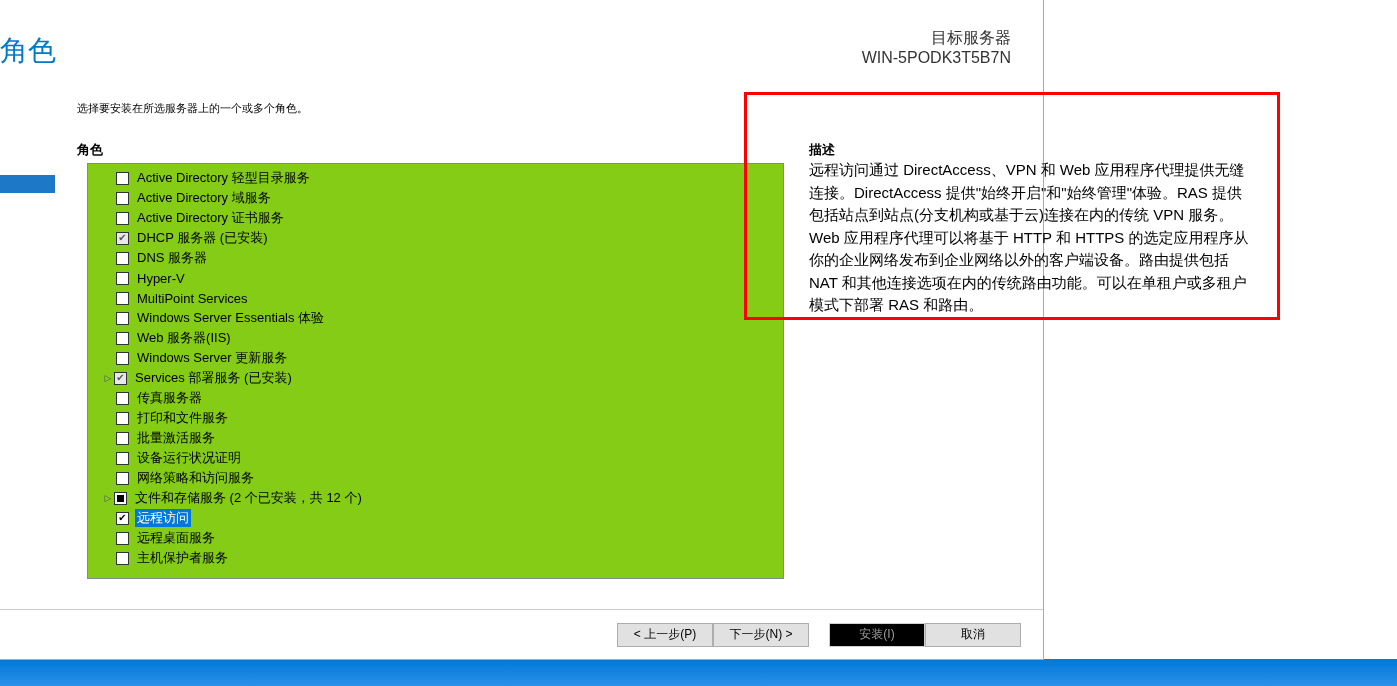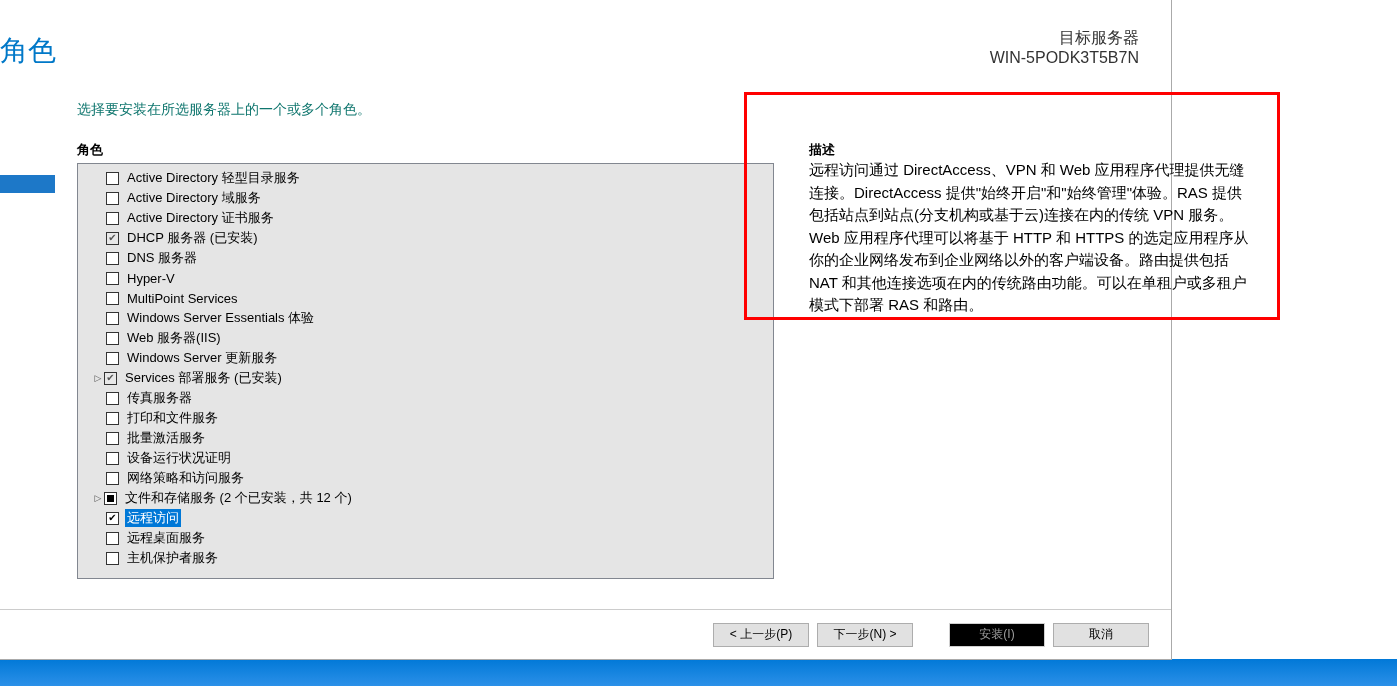--- a/index.html
+++ b/index.html
@@ -9,21 +9,21 @@
       background: linear-gradient(180deg, #ffffff 0%, #ffffff 96%, #0078d7 96%, #2b90e8 100%);
       width: 1397px;
       height: 686px;
       position: relative;
       overflow: hidden;
     }
     .wizard-window {
       position: absolute;
       left: 0;
       top: 0;
-      width: 1172px;
+      width: 1044px;
       height: 660px;
       background: white;
       border-right: 1px solid #aaa;
       border-bottom: 1px solid #aaa;
     }
     .header-title {
       position: absolute;
       left: 0;
       top: 32px;
       font-size: 28px;
@@ -43,39 +43,39 @@
       left: 0;
       top: 175px;
       width: 55px;
       height: 18px;
       background: #1d78c8;
     }
     .main-instruction {
       position: absolute;
       left: 77px;
       top: 101px;
-      font-size: 14px;
-      color: #0f766e;
+      font-size: 11px;
+      color: #000000;
     }
     .roles-section-label {
       position: absolute;
       left: 77px;
       top: 141px;
       font-size: 13px;
       font-weight: bold;
       color: #000;
     }
     .roles-listbox {
       position: absolute;
-      left: 77px;
+      left: 87px;
       top: 163px;
       width: 697px;
       height: 416px;
       border: 1px solid #828790;
-      background: #e5e5e5;
+      background: #84cc16;
       overflow-y: scroll;
       padding: 4px 0;
     }
     .role-item {
       display: flex;
       align-items: center;
       height: 20px;
       padding-left: 28px;
       cursor: default;
     }
@@ -142,21 +142,20 @@
       position: absolute;
       left: 0;
       bottom: 0;
       width: 100%;
       height: 50px;
       border-top: 1px solid #ccc;
       display: flex;
       align-items: center;
       justify-content: flex-end;
       padding-right: 22px;
-      gap: 8px;
     }
     .wiz-button {
       min-width: 96px;
       height: 24px;
       border: 1px solid #adadad;
       background: #e1e1e1;
       font-size: 12px;
       color: #000;
       cursor: pointer;
       padding: 0 12px;

